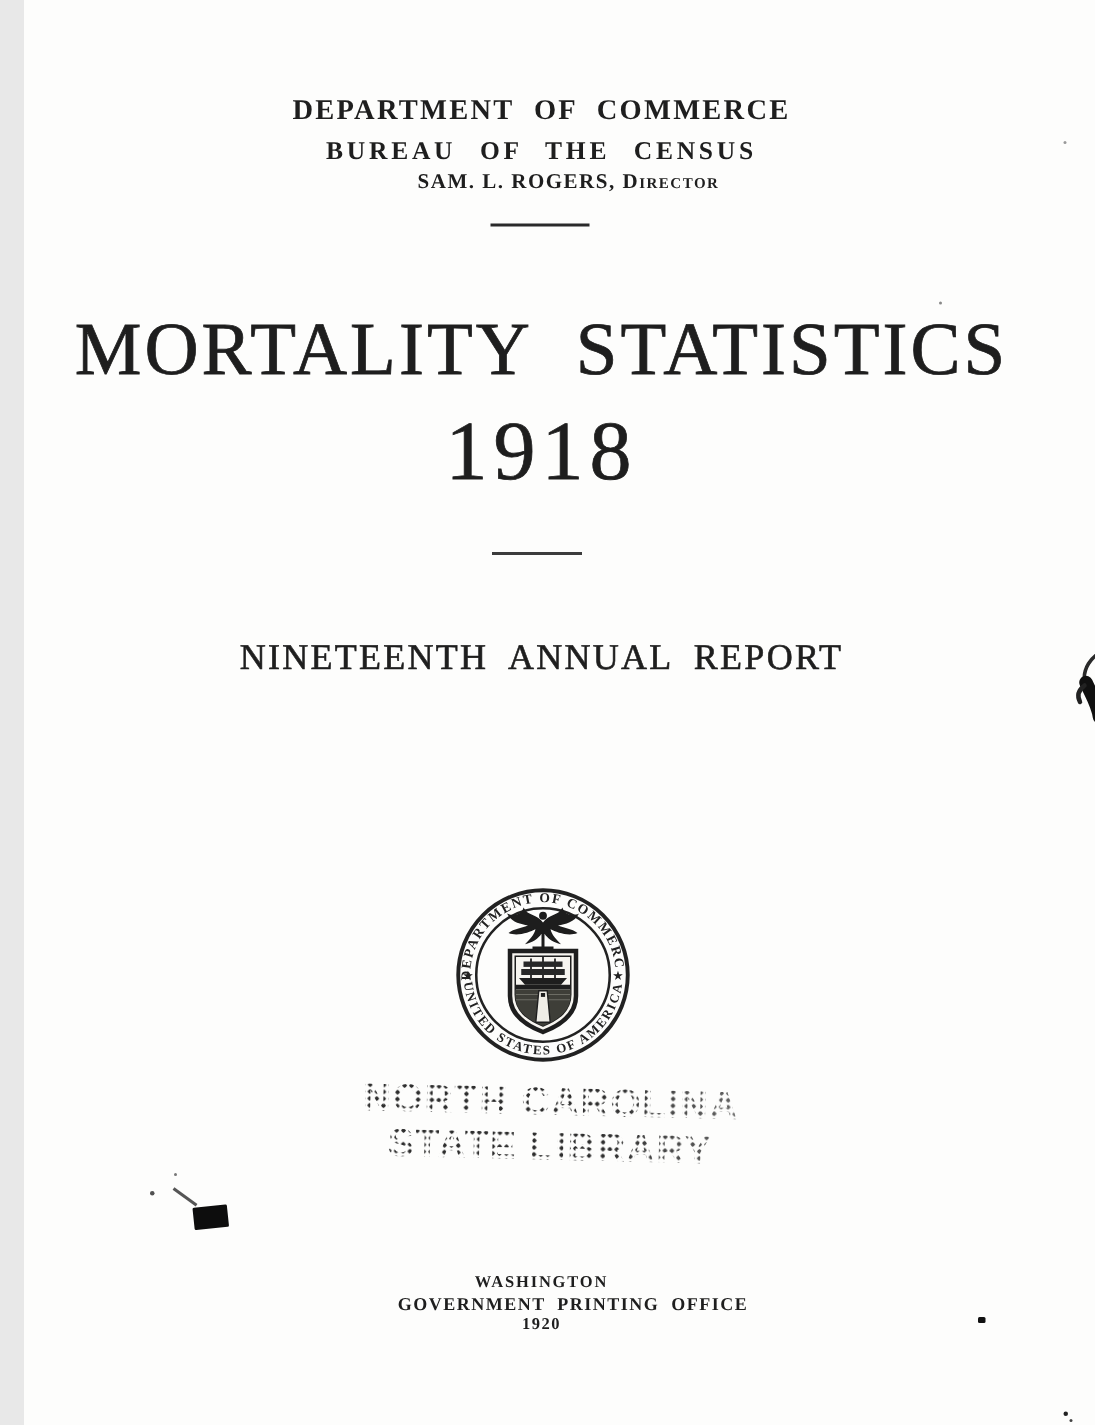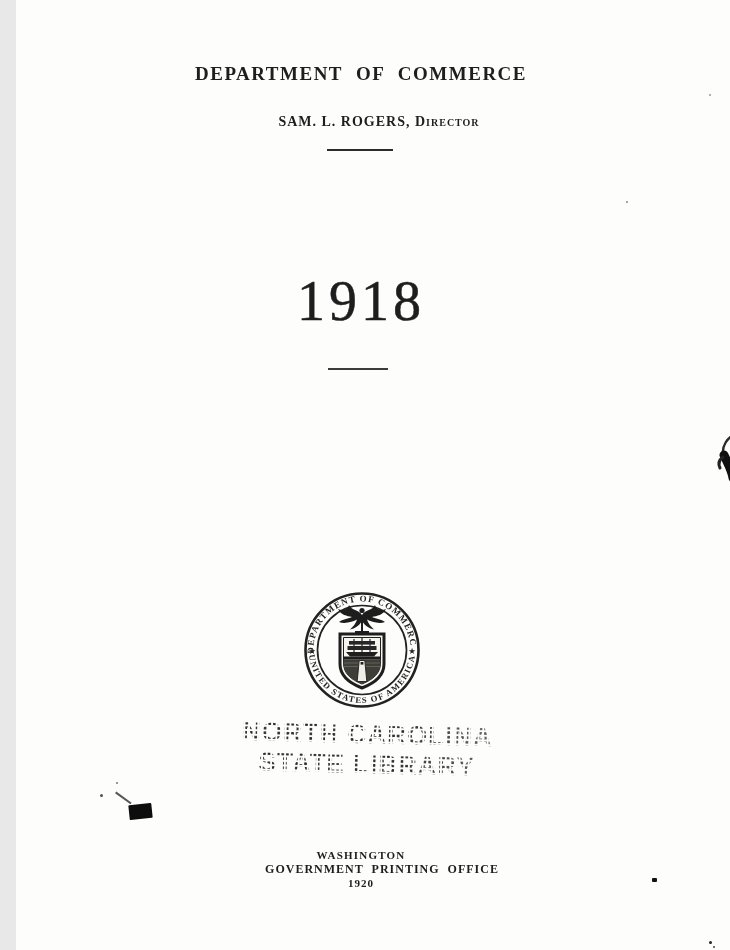--- a/index.html
+++ b/index.html
@@ -81,26 +81,29 @@
   .sp6 { left:693px; top:94px;  width:2px; height:2px; background:#999; }
   .sp7 { left:100px; top:782px; width:2px; height:2px; background:#777; }
   .seal-ring-text { font-family:"Liberation Serif", serif; font-weight:bold; }
 </style>
 </head>
 <body>
 
 <div class="sheet">
 
   <div class="center-block dept-line">DEPARTMENT OF COMMERCE</div>
+  <div class="center-block bureau-line">BUREAU OF THE CENSUS</div>
   <div class="center-block director-line"><span>SAM. L. ROGERS,</span> <span class="director-role">Director</span></div>
   <div class="rule rule1"></div>
 
+  <div class="center-block main-title">MORTALITY STATISTICS</div>
   <div class="center-block year-title">1918</div>
   <div class="rule rule2"></div>
 
+  <div class="center-block subtitle">NINETEENTH ANNUAL REPORT</div>
 
   <div class="seal-wrap">
     <svg width="124" height="124" viewBox="0 0 124 124">
       <defs>
         <path id="arcTop" d="M13.5,62 A48.5,48.5 0 0 1 110.5,62"></path>
         <path id="arcBottom" d="M9,62 A53,53 0 0 0 115,62"></path>
         <clipPath id="shieldClip">
           <path d="M43.5,49.5 L80.5,49.5 L80.5,75 C80.5,85.5 73,91.5 62,96 C51,91.5 43.5,85.5 43.5,75 Z"></path>
         </clipPath>
       </defs>

